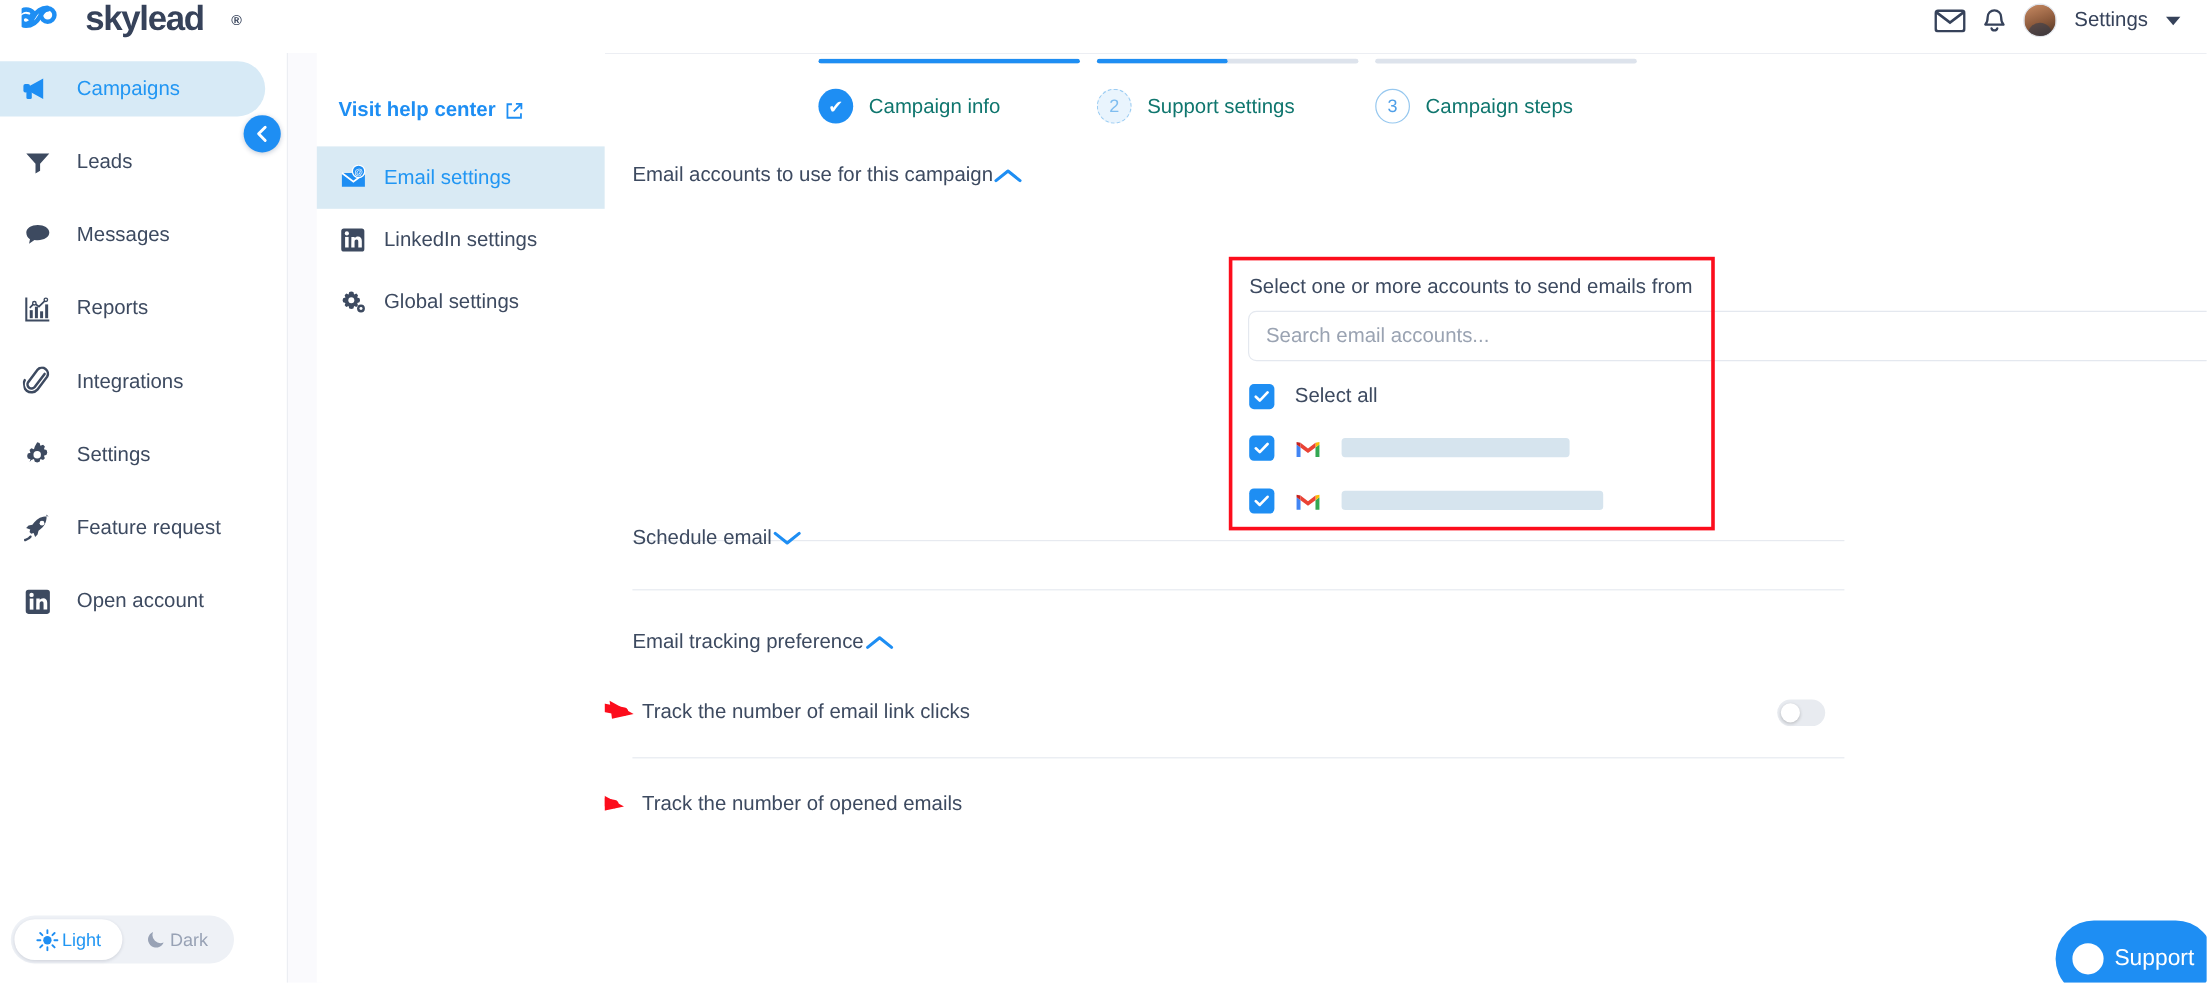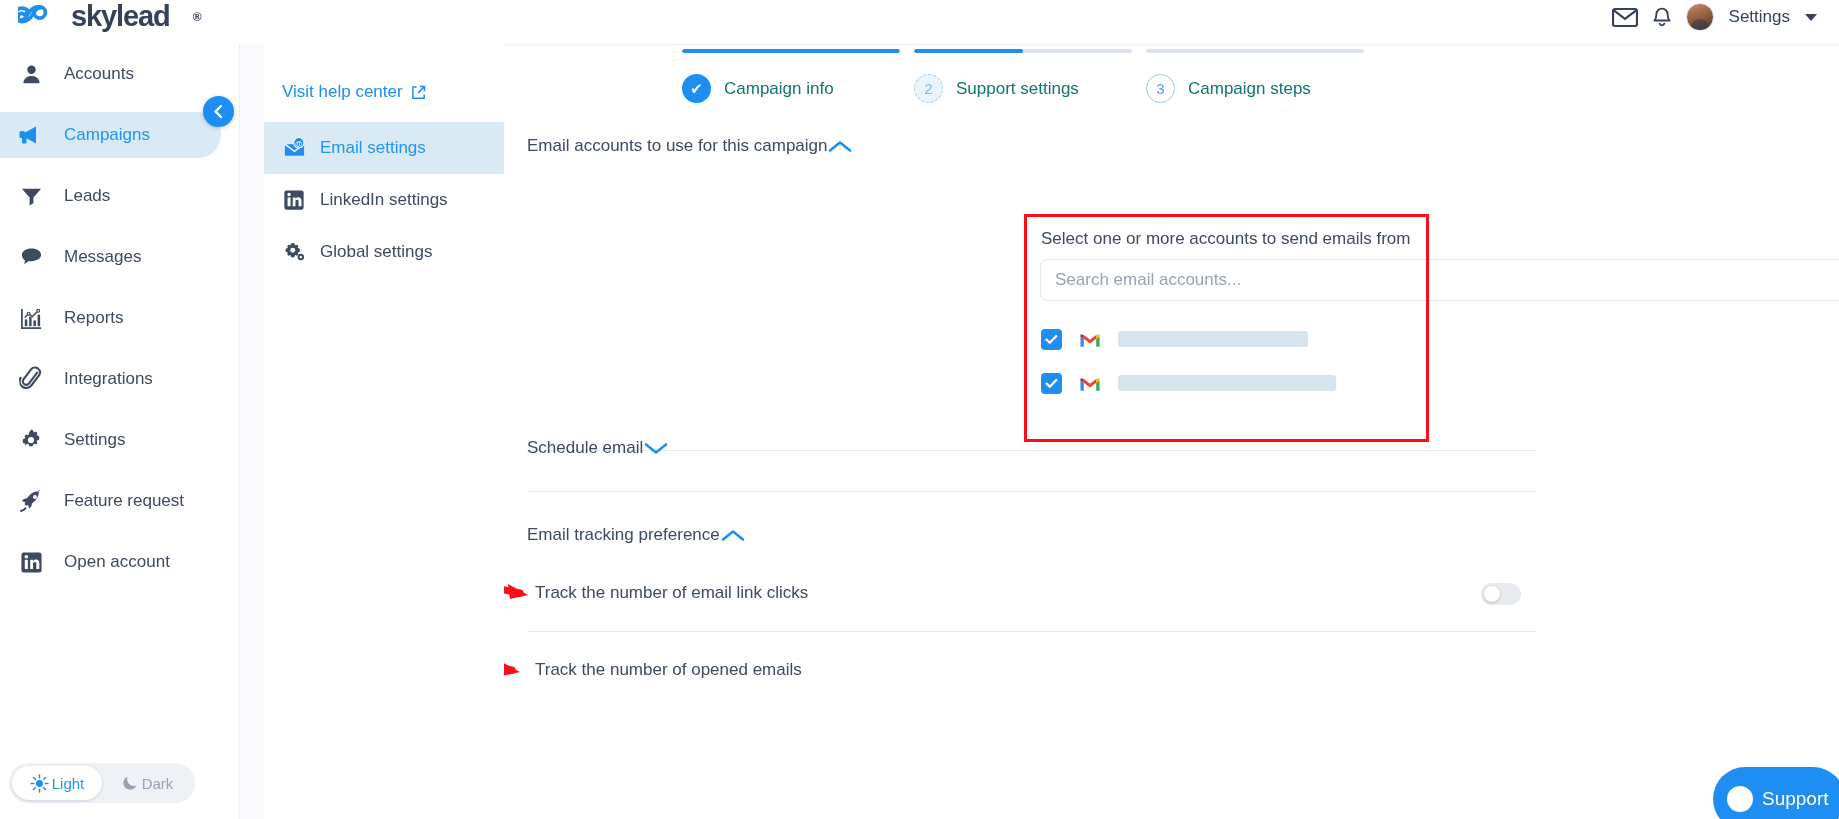--- a/index.html
+++ b/index.html
@@ -78,21 +78,21 @@
   .settings-col {
     position: absolute; left: 240px; top: 44px; width: 28px; height: 775px;
     background: #fafafd;
   }
   .settings-panel {
     position: absolute; left: 264px; top: 44px; width: 240px; height: 775px;
     background: #ffffff;
   }
   .help-link {
     display: flex; align-items: center; gap: 8px;
-    margin: 38px 0 20px 18px; font-size: 17px; font-weight: 400; color: #1e8ef3; cursor: pointer;
+    margin: 38px 0 20px 18px; font-size: 17px; font-weight: 700; color: #1e8ef3; cursor: pointer;
   }
   .set-item {
     display: flex; align-items: center; gap: 14px;
     height: 52px; padding-left: 18px; font-size: 17px; color: #3d4a60; cursor: pointer;
   }
   .set-item.active { background: #d9eaf4; color: #2196f3; }
   .set-icon { width: 24px; height: 24px; display:flex; align-items:center; justify-content:center; flex:0 0 24px; }
 
   
   .main {
@@ -204,29 +204,20 @@
       </svg>
       <div class="avatar"></div>
       <span class="user-name">Settings</span>
       <span class="caret-dn"></span>
     </div>
   </div>
 
   <div class="sidebar">
     <div class="nav">
 
-      <div class="nav-item">
-        <span class="nav-icon">
-          <svg viewBox="0 0 24 24" width="23" height="23">
-              <circle cx="12" cy="7" r="4.4" fill="#3d4a60"></circle>
-              <path d="M3.6 21c0-4.6 3.8-7.4 8.4-7.4s8.4 2.8 8.4 7.4Z" fill="#3d4a60"></path>
-            </svg>
-        </span>
-        <span class="ni-label">Accounts</span>
-      </div>
 
       <div class="nav-item active">
         <span class="nav-icon">
           <svg viewBox="0 0 24 24" width="24" height="24">
               <path d="M2 9.5h4l11-6v17l-11-6H2Z" fill="#1e8ef3"></path>
               <rect x="3" y="14" width="4.5" height="6.5" rx="1.3" fill="#1e8ef3"></rect>
               <rect x="0.5" y="8" width="5.5" height="7" rx="1.6" fill="#1e8ef3"></rect>
             </svg>
         </span>
         <span class="ni-label">Campaigns</span>
@@ -424,20 +415,28 @@
 
     <div class="search-wrap">
       <input class="search-input" type="text" placeholder="Search email accounts..." style="">
     </div>
 
     <div class="acct-panel">
       <div class="acct-hint">Select one or more accounts to send emails from</div>
 
       <div style="height:64px"></div>
 
+      <div class="cb-row">
+        <span class="cb">
+          <svg width="13" height="11" viewBox="0 0 13 11">
+            <path d="M1.5 5.6 4.8 8.8 11.3 2" fill="none" stroke="#fff" stroke-width="2.2" stroke-linecap="round" stroke-linejoin="round"></path>
+          </svg>
+        </span>
+        <span class="cb-label">Select all</span>
+      </div>
 
       <div style="height:9px"></div>
 
       <div class="cb-row">
         <span class="cb">
           <svg width="13" height="11" viewBox="0 0 13 11">
             <path d="M1.5 5.6 4.8 8.8 11.3 2" fill="none" stroke="#fff" stroke-width="2.2" stroke-linecap="round" stroke-linejoin="round"></path>
           </svg>
         </span>
         <span class="gmail-ico">

